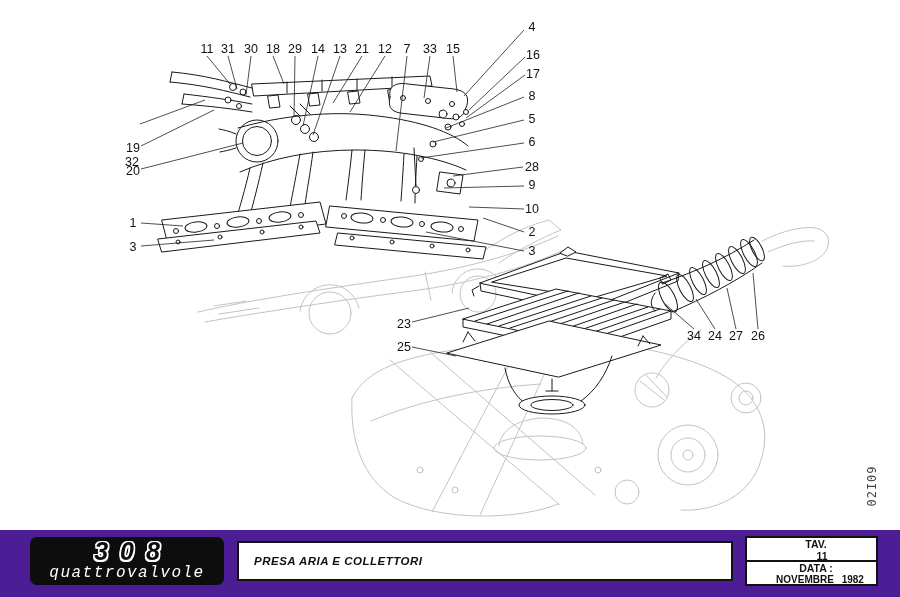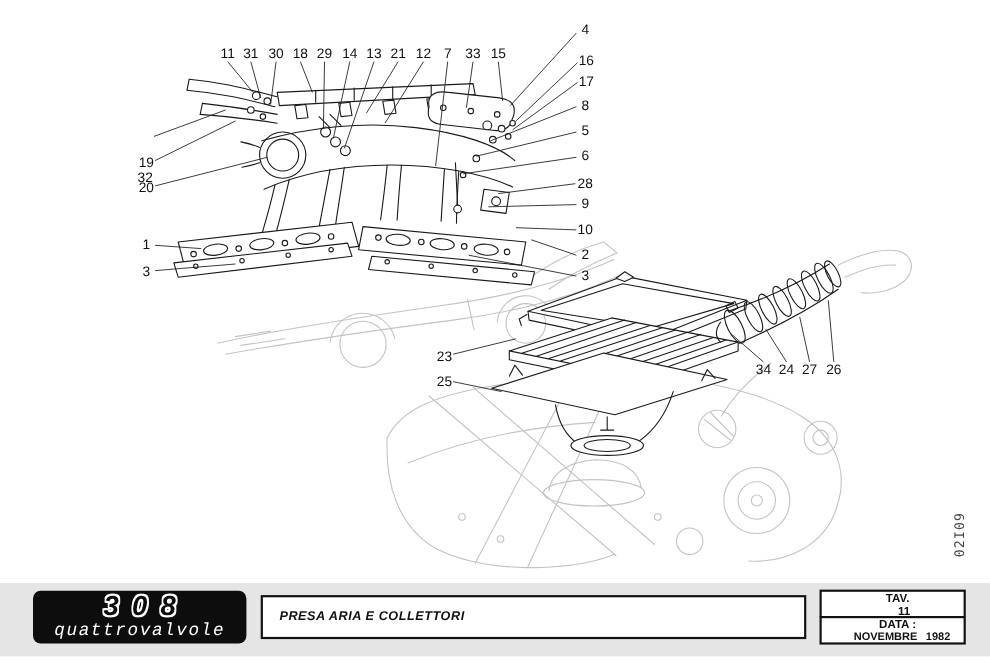--- a/index.html
+++ b/index.html
@@ -20,21 +20,21 @@
 
   #callout-layer { position:absolute; left:0; top:0; width:900px; height:535px; pointer-events:none; }
   .callout { position:absolute; transform:translate(-50%,-50%); font-size:12.5px; color:#111;
              font-family:"Liberation Sans", sans-serif; line-height:1; }
 
   .side-code { position:absolute; left:845px; top:478px; width:56px; height:16px;
                transform:rotate(-90deg); text-align:center;
                font-family:"DejaVu Sans Mono", monospace; font-size:12px; letter-spacing:1px; color:#444; }
 
   
-  .footer { position:absolute; left:0; top:530px; width:900px; height:67px; background:#e5e5e5; }
+  .footer { position:absolute; left:0; top:530px; width:900px; height:67px; background:#4c1d95; }
   .logo-box { position:absolute; left:30px; top:7px; width:194px; height:48px; background:#0d0d0d;
               border-radius:7px; display:flex; flex-direction:column; align-items:center; justify-content:center; }
   .logo-308 { font-size:25px; font-weight:bold; font-style:italic; letter-spacing:12px; padding-left:12px;
               color:#0d0d0d; line-height:1;
               text-shadow:-1.5px -1.5px 0 #fff, 1.5px -1.5px 0 #fff, -1.5px 1.5px 0 #fff, 1.5px 1.5px 0 #fff,
                           -1.5px 0 0 #fff, 1.5px 0 0 #fff, 0 -1.5px 0 #fff, 0 1.5px 0 #fff; }
   .logo-script { color:#ffffff; font-family:Liberation Mono, monospace; font-style:italic;
                  font-size:16px; letter-spacing:1.5px; line-height:1.15; }
   .title-box { position:absolute; left:237px; top:11px; width:496px; height:40px; border:2px solid #111;
                display:flex; align-items:center; padding-left:15px; background:#fff; }

